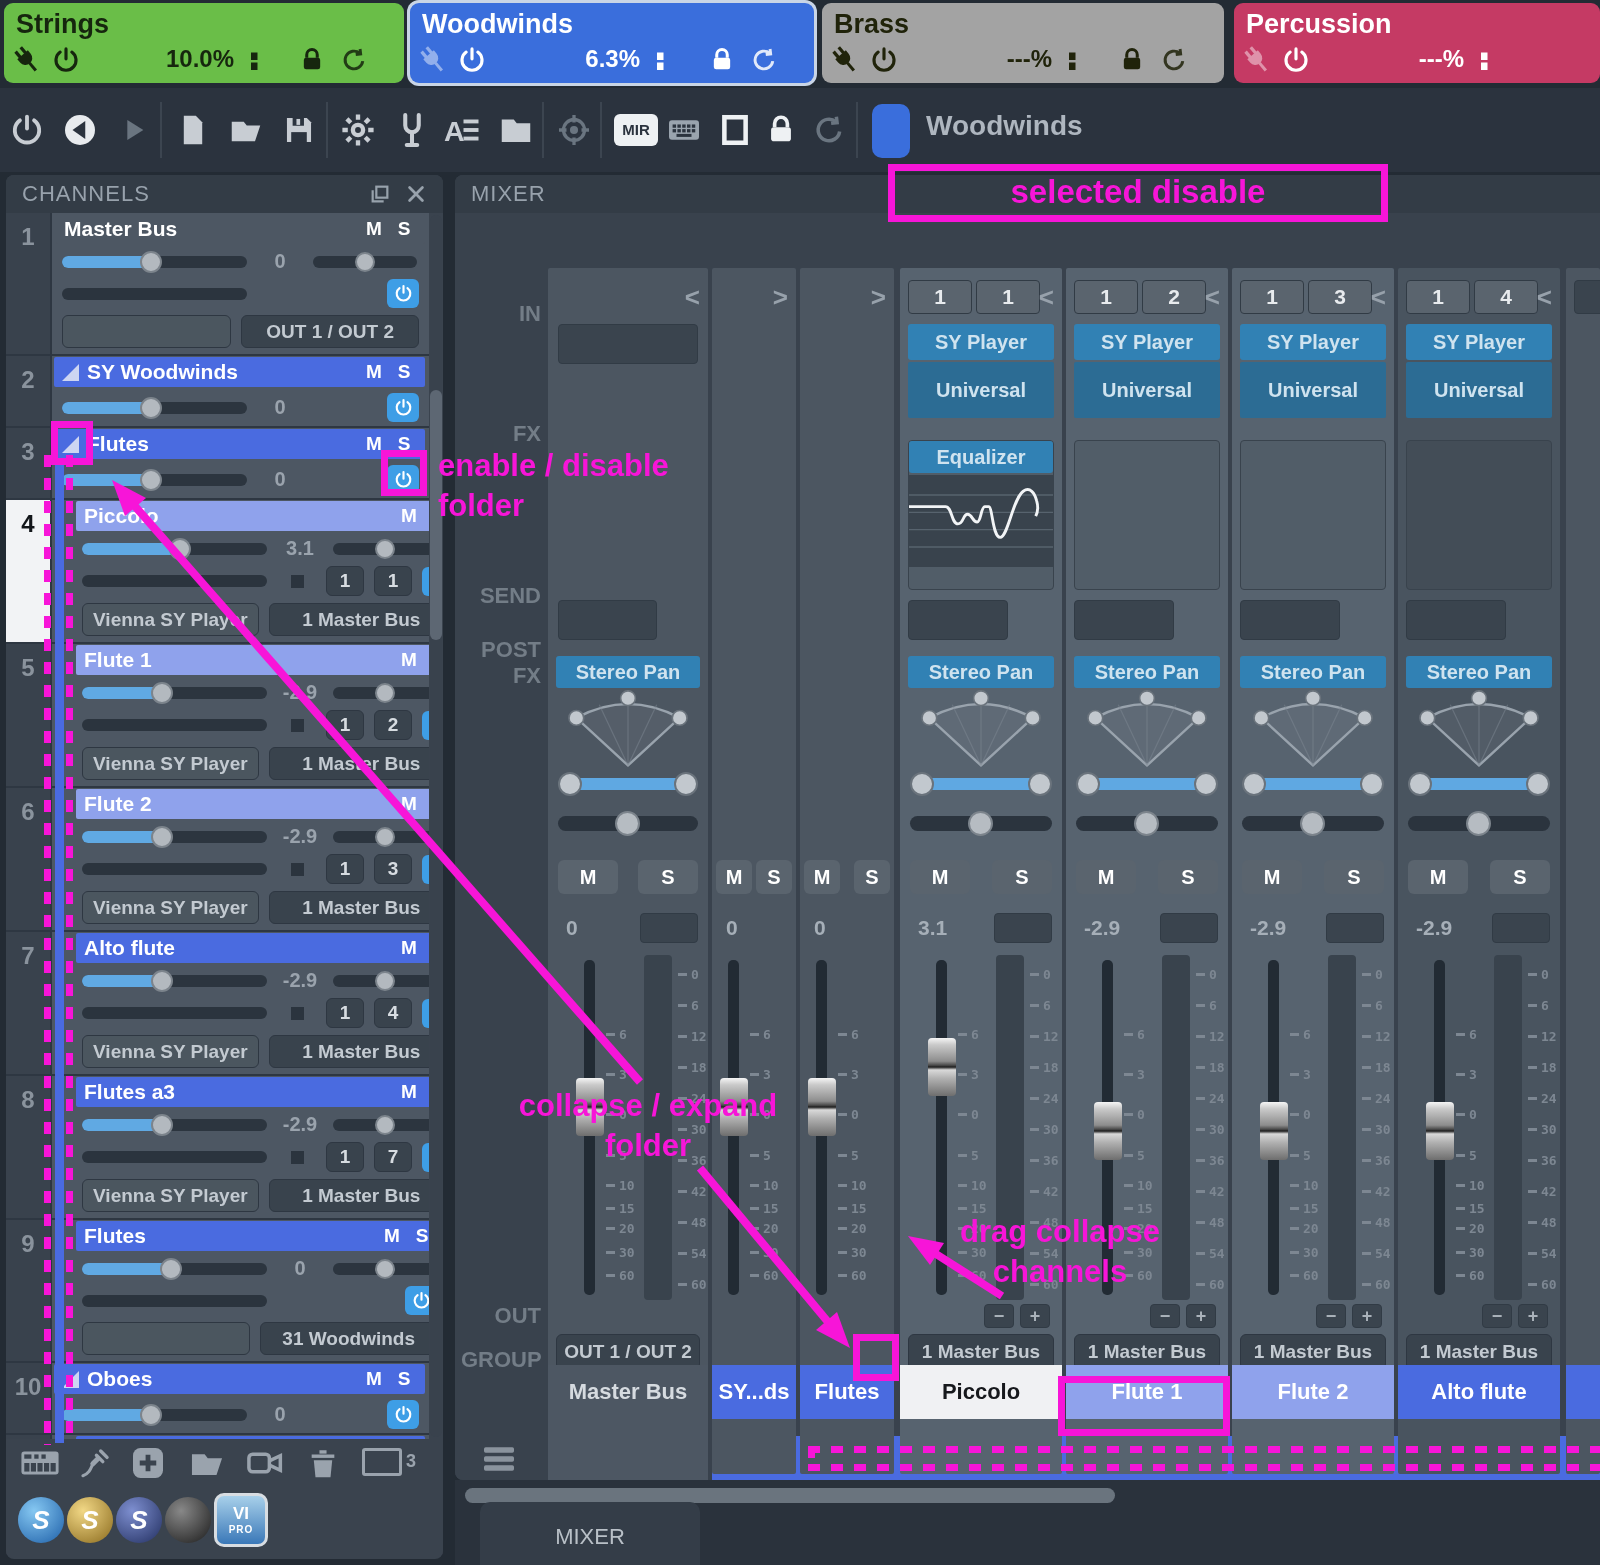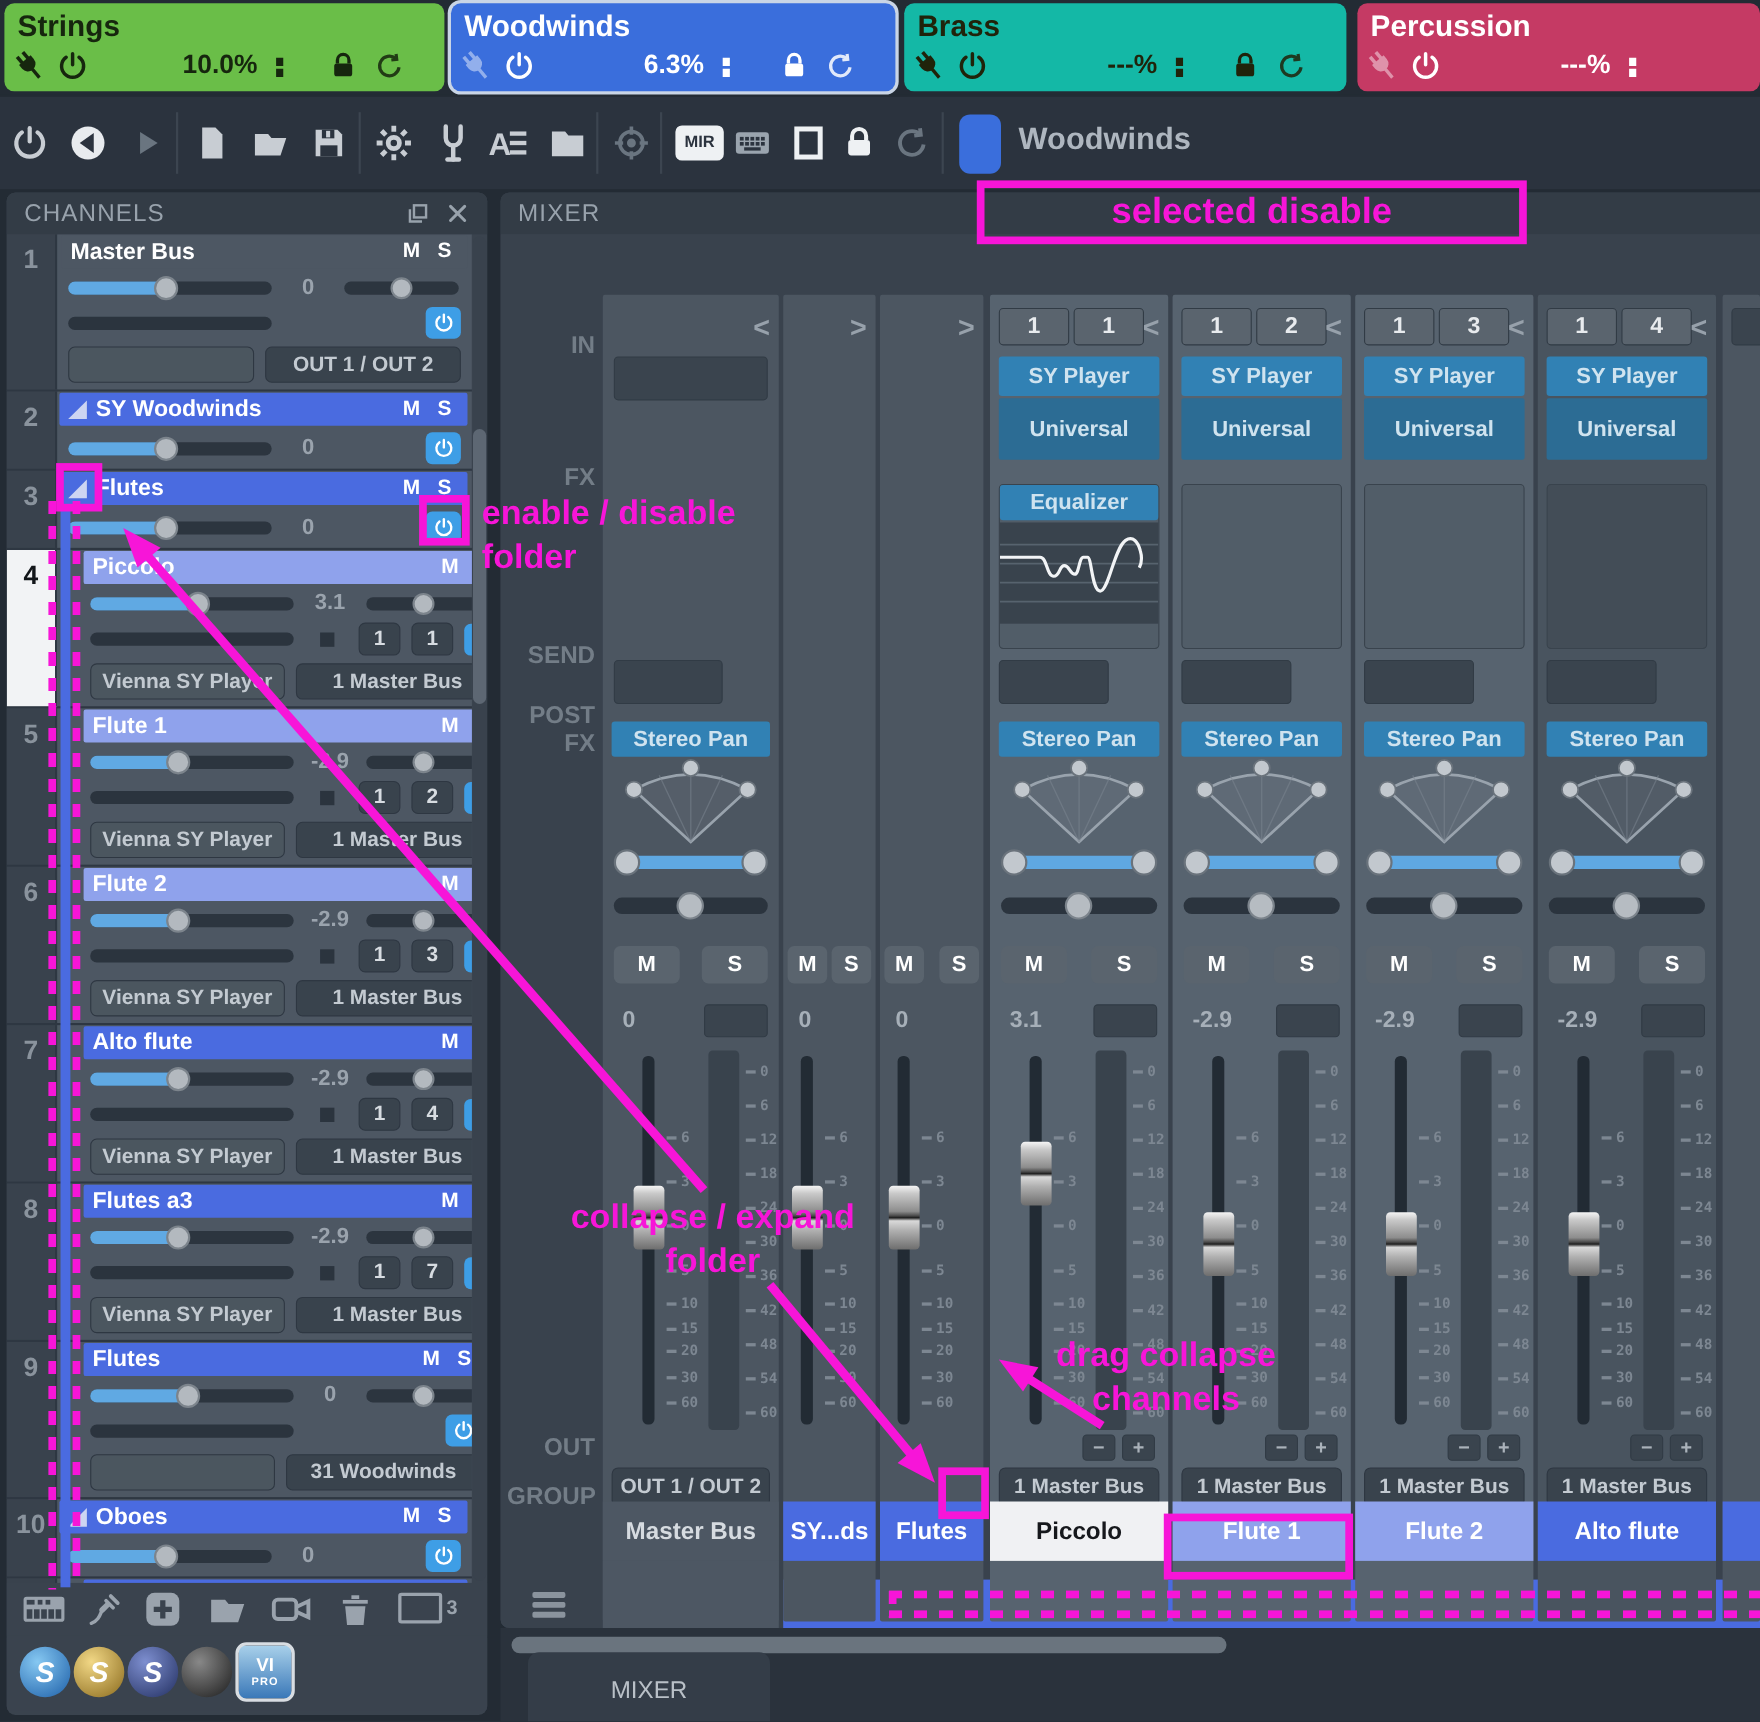--- a/index.html
+++ b/index.html
@@ -132,21 +132,21 @@
           <rect x="5" y="10" width="14" height="10" rx="2" fill="#ffffff"></rect>
         </svg>
       </div>
       <div class="icon" style="position: absolute; right: 36px; bottom: 9px; width: 28px; height: 28px; opacity: 0.85;">
         <svg viewBox="0 0 24 24" fill="none" stroke="#ffffff" stroke-width="2.5">
           <path d="M19.5 13a7.6 7.6 0 1 1-2.6-6.8"></path>
           <path d="M17.2 2.6l.5 4.2-4.2.5"></path>
         </svg>
       </div>
     </div>
-    <div class="tab" style="left: 822px; width: 402px; background: #14b8a6; color: rgb(32, 35, 10);">
+    <div class="tab" style="left: 822px; width: 402px; background: #a3a3a3; color: rgb(32, 35, 10);">
       <div class="tname">Brass</div>
       <div class="icon" style="position: absolute; left: 8px; bottom: 8px; width: 30px; height: 30px; opacity: 1;">
         <svg viewBox="0 0 24 24" fill="#20230a">
           <g transform="rotate(-40 12 12)">
             <rect x="8" y="1" width="2.6" height="6"></rect>
             <rect x="13.4" y="1" width="2.6" height="6"></rect>
             <path d="M6.5 6.5h11v3.5a5.5 5.5 0 0 1-11 0z"></path>
             <rect x="10.8" y="15" width="2.4" height="8"></rect>
           </g>
         </svg>

